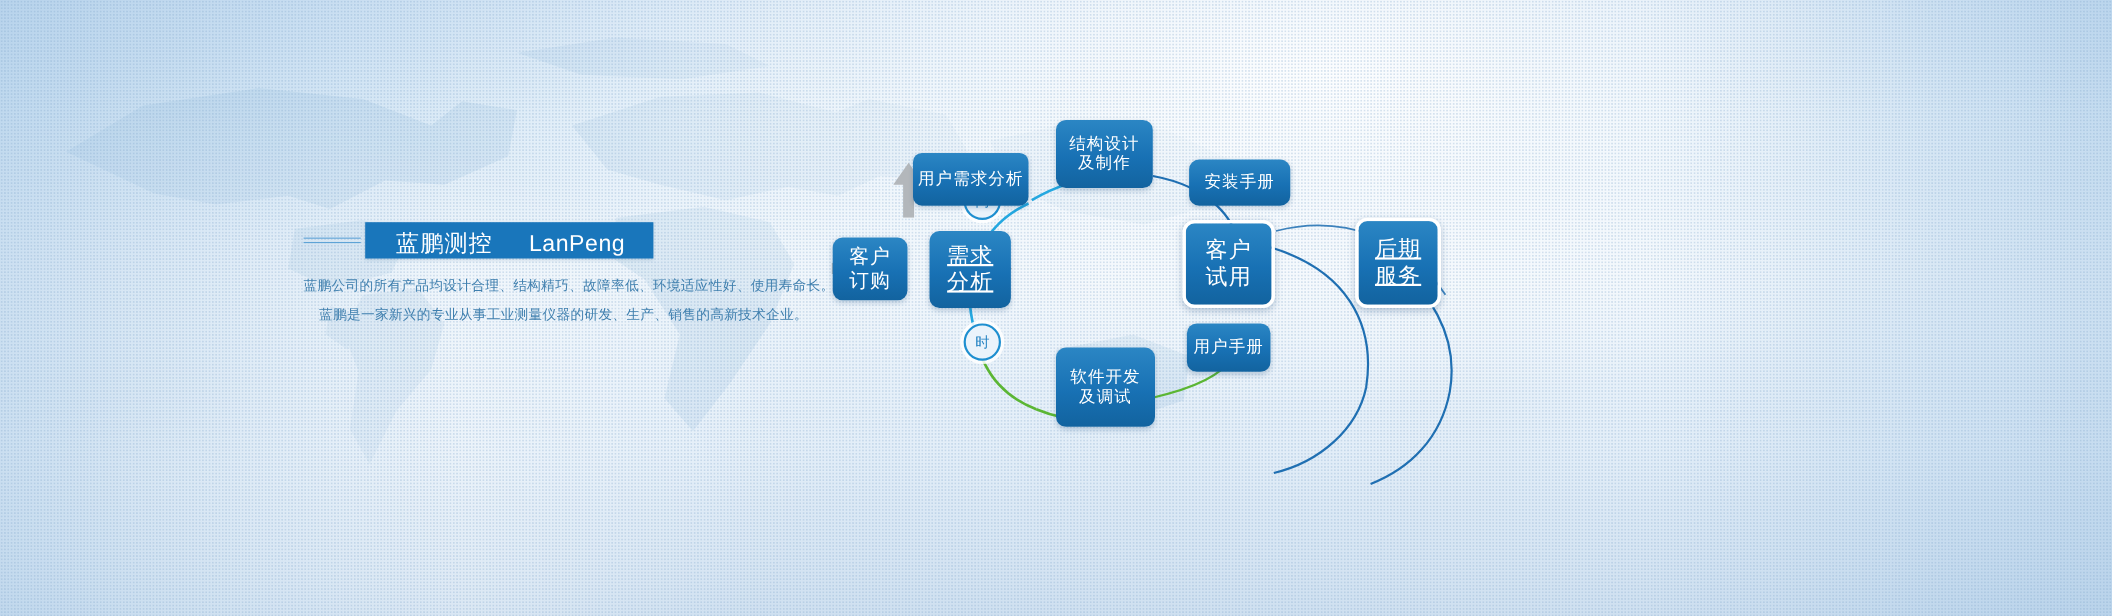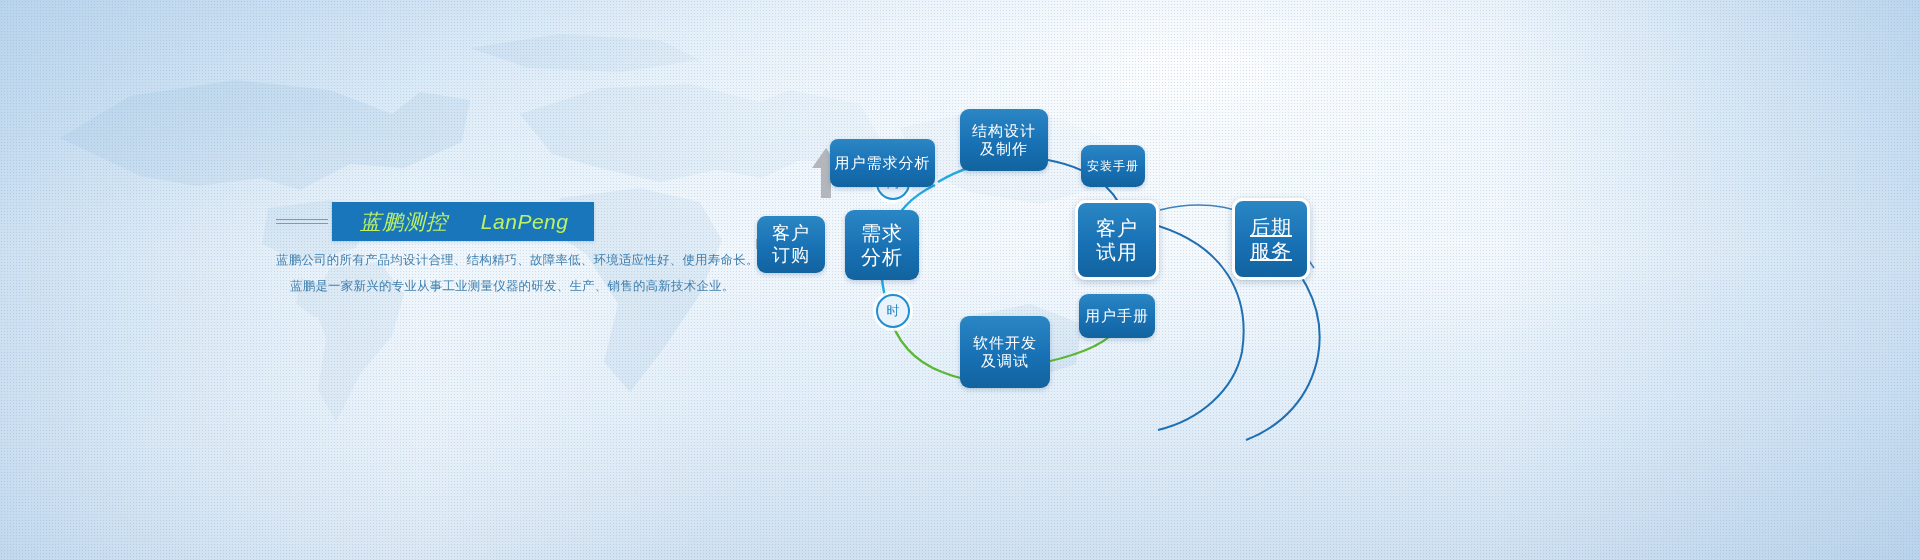--- a/index.html
+++ b/index.html
@@ -45,24 +45,23 @@
     font-size:38px;letter-spacing:2px;color:#2d7cc0;
     font-weight:400;white-space:nowrap;
     text-shadow:0 1px 0 rgba(255,255,255,.7);
   }
   .brandrow{position:absolute;left:276px;top:202px;display:flex;align-items:center;}
   .brandline{width:52px;height:9px;position:relative;margin-right:4px;}
   .brandline i{display:block;position:absolute;left:0;right:0;height:1px;background:#5ea3d6;}
   .brandline i:nth-child(1){top:2px;}
   .brandline i:nth-child(2){top:6px;}
   .brandbar{
-    background:#1976bb;color:#bef264;height:39px;line-height:39px;
+    background:#1976bb;color:#ffffff;height:33px;line-height:39px;
     padding:0 26px 0 28px;font-size:21px;letter-spacing:1px;white-space:nowrap;
     box-shadow:0 1px 3px rgba(20,80,130,.18);
-    font-style:italic;
   }
   .brandbar .en{margin-left:26px;font-size:21px;letter-spacing:.5px;}
   .desc{position:absolute;left:276px;top:252px;width:400px;text-align:center;}
   .desc p{margin:0 0 9px 0;font-size:12.5px;color:#3f7fae;letter-spacing:.2px;white-space:nowrap;}
   .desc p.l2{padding-left:14px;}
 
   
   .flow{position:absolute;left:690px;top:90px;width:1230px;height:400px;}
   .arcs{position:absolute;left:0;top:0;width:1230px;height:400px;pointer-events:none;}
 
@@ -174,33 +173,33 @@
     </div>
 
     <div class="node" style="left:95px;top:49px;width:105px;height:48px;font-size:15px;border-radius:8px;">
       <span>用户需求分析</span>
     </div>
 
     <div class="node" style="left:22px;top:126px;width:68px;height:57px;font-size:18px;">
       <span>客户<br>订购</span>
     </div>
 
-    <div class="node" style="left:110px;top:120px;width:74px;height:70px;font-size:20px;">
+    <div class="node" style="left:110px;top:120px;width:74px;height:70px;font-size:20px;text-decoration:underline;">
       <span>需求<br>分析</span>
     </div>
 
     <div class="node" style="left:225px;top:19px;width:88px;height:62px;font-size:15px;">
       <span>结构设计<br>及制作</span>
     </div>
 
     <div class="node" style="left:225px;top:226px;width:90px;height:72px;font-size:15px;">
       <span>软件开发<br>及调试</span>
     </div>
 
-    <div class="node" style="left:346px;top:55px;width:64px;height:42px;font-size:12px;">
+    <div class="node" style="left:346px;top:55px;width:92px;height:42px;font-size:15px;">
       <span>安装手册</span>
     </div>
 
     <div class="node emph" style="left:340px;top:110px;width:84px;height:80px;font-size:20px;">
       <span>客户<br>试用</span>
     </div>
 
     <div class="node" style="left:344px;top:204px;width:76px;height:44px;font-size:15px;">
       <span>用户手册</span>
     </div>

